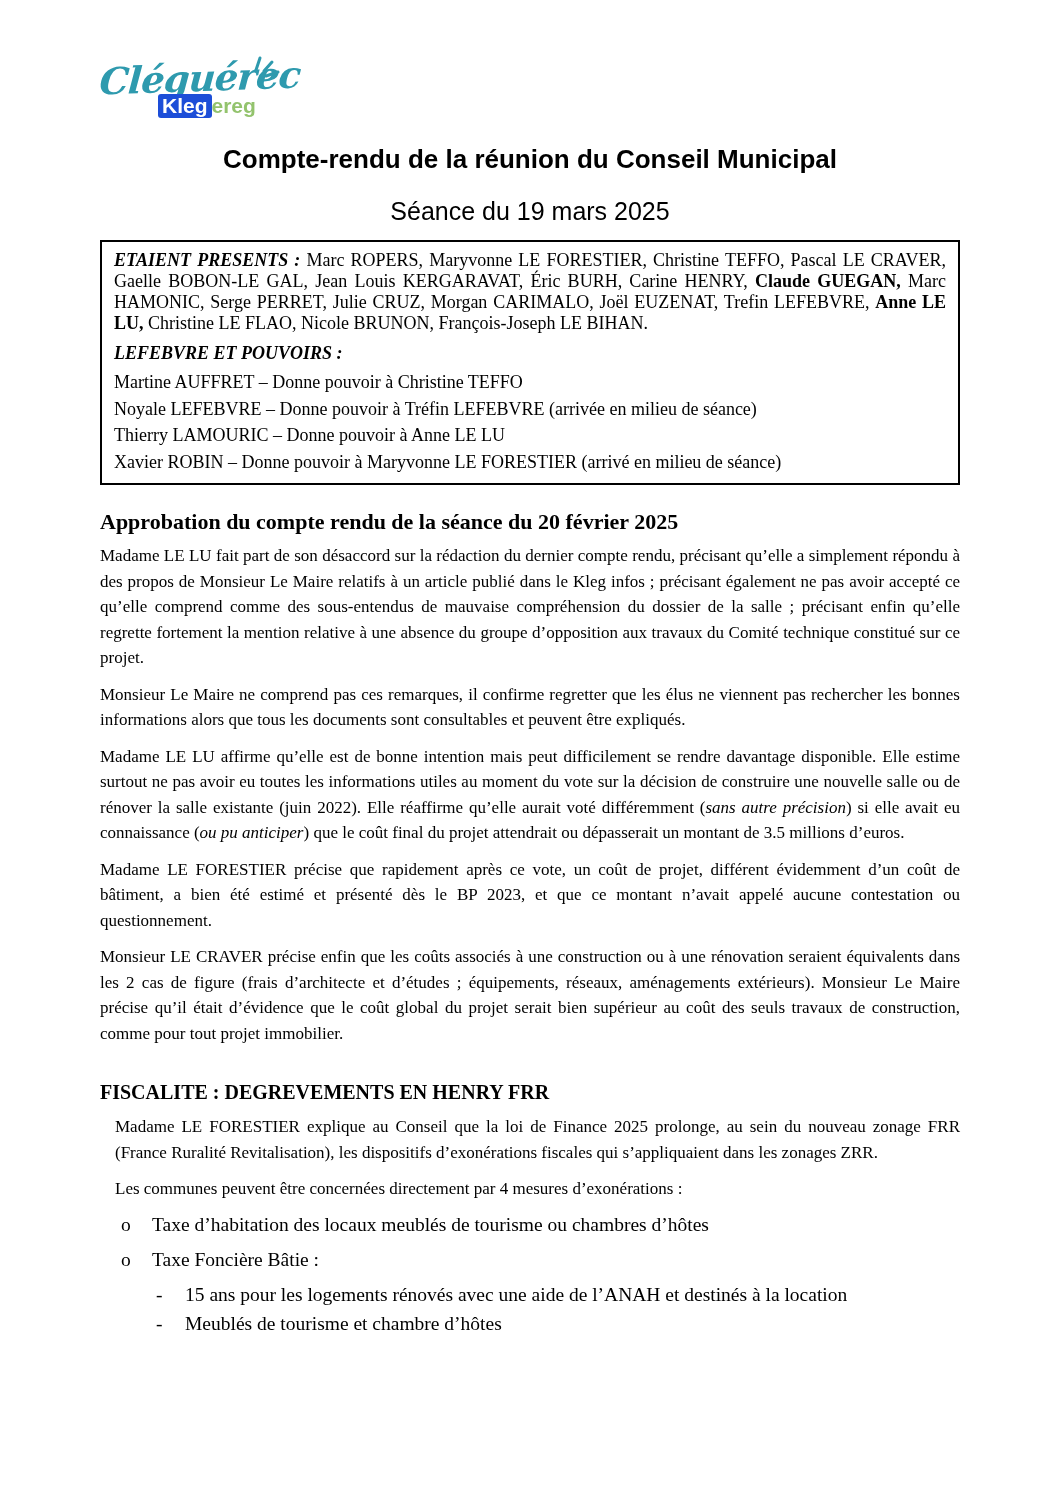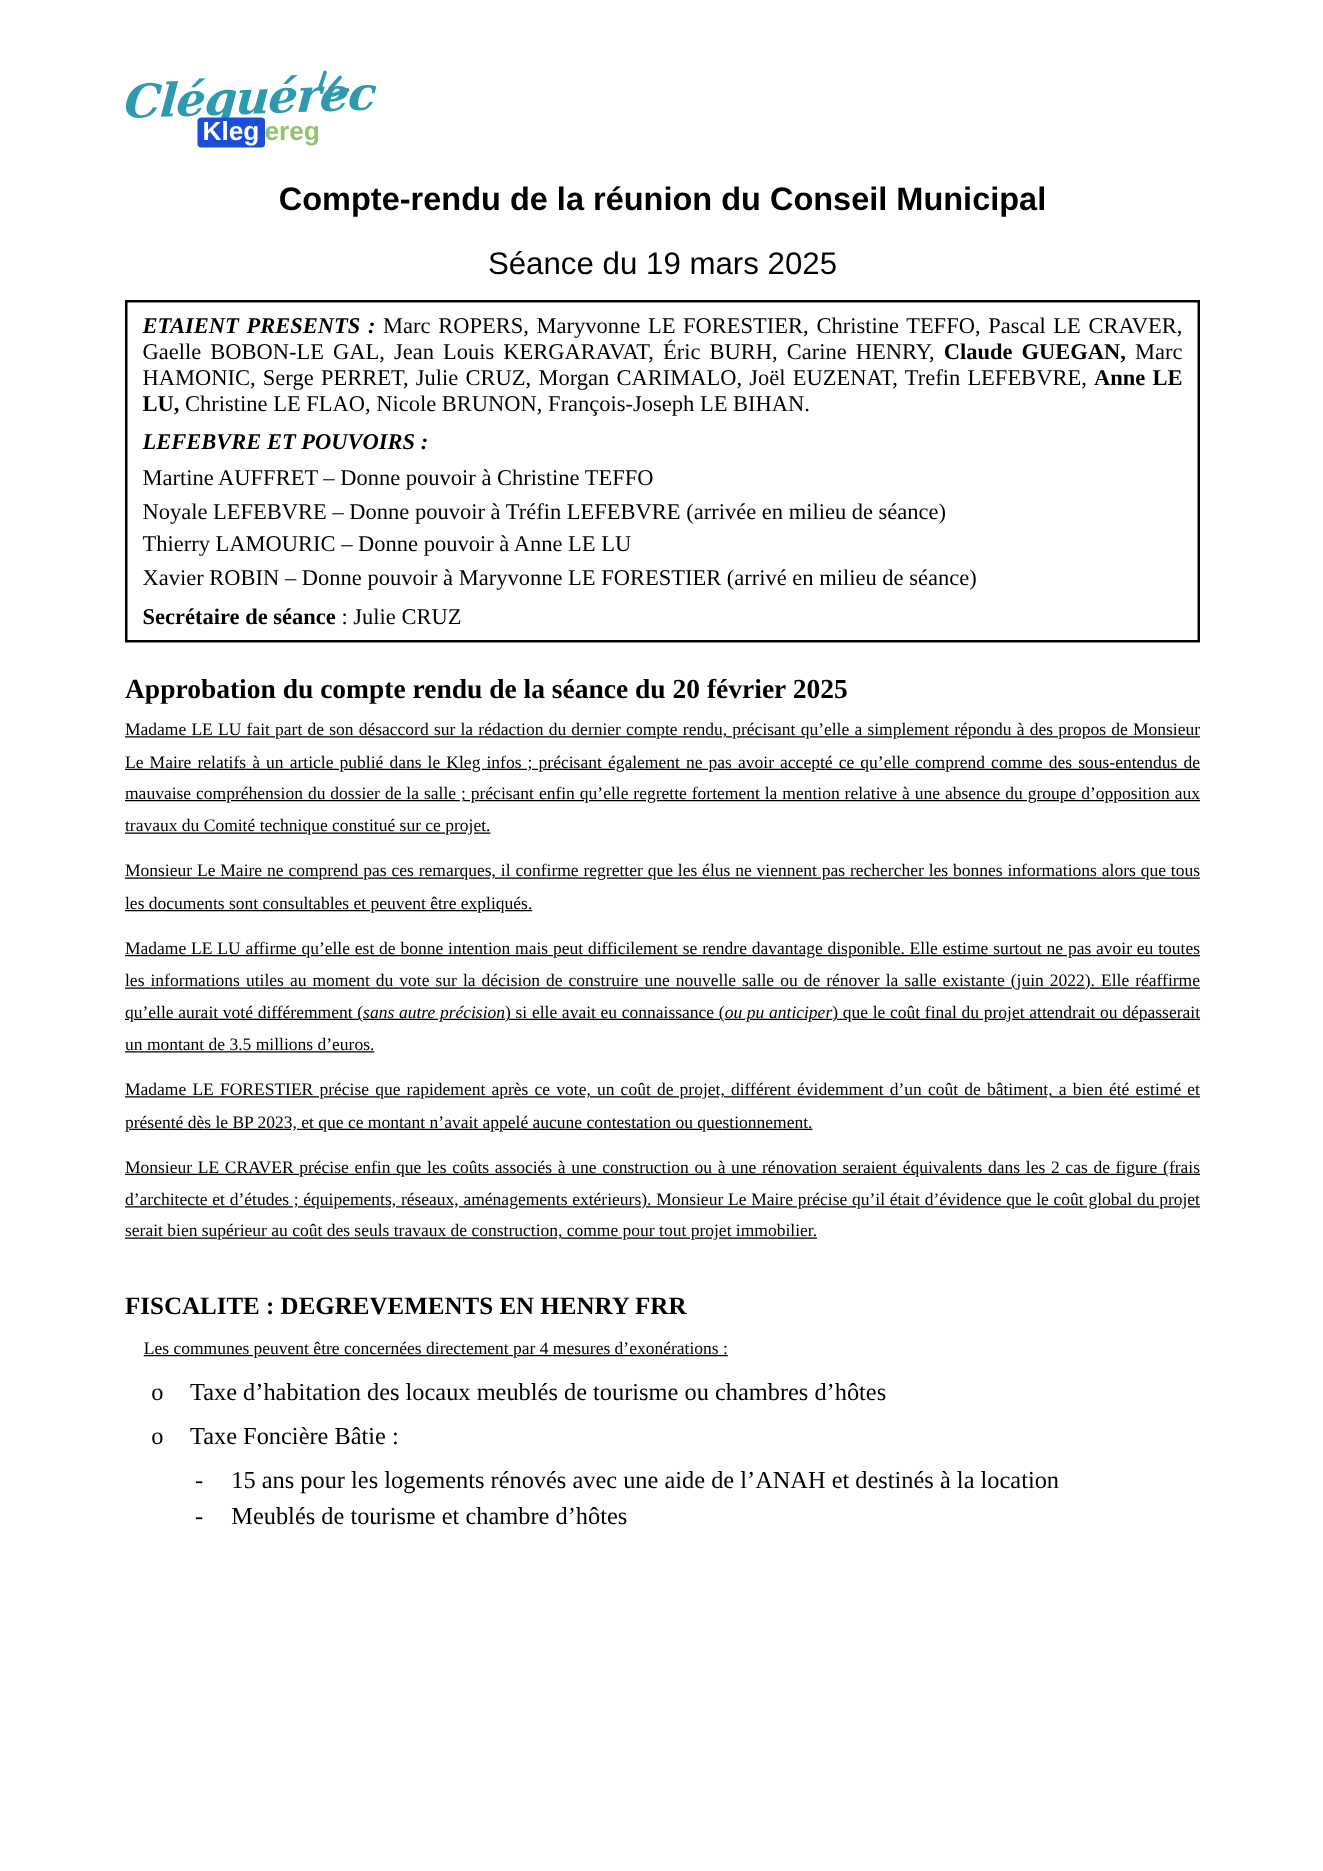--- a/index.html
+++ b/index.html
@@ -55,22 +55,22 @@
   .pouvoir { line-height: 26.5px; }
   .secretaire { margin-top: 8px !important; }
 
   
   h3.sec-heading {
     font-size: 22px; font-weight: bold;
     margin: 24px 0 8px 0; line-height: 1.2;
   }
   h3.sec-heading.caps { font-size: 20px; margin-top: 34px; margin-bottom: 10px; }
   p.body {
-    font-size: 14px; line-height: 25.5px;
-    text-align: justify; margin: 0 0 11px 0; text-decoration: underline;
+    font-size: 17px; line-height: 25.5px;
+    text-align: justify; margin: 0 0 11px 0;
   }
   p.body i { font-style: italic; }
   .indent { margin-left: 15px !important; }
 
   
   .bullet { display: flex; font-size: 19.5px; line-height: 24px; margin: 0 0 11px 21px; }
   .bullet .marker { width: 31px; flex: 0 0 31px; }
   .subbullet { display: flex; font-size: 19.5px; line-height: 24px; margin: 0 0 5px 56px; }
   .subbullet .marker2 { width: 29px; flex: 0 0 29px; }
 </style>
@@ -94,31 +94,31 @@
   <h1 class="doc-title">Compte-rendu de la réunion du Conseil Municipal</h1>
   <h2 class="doc-subtitle">Séance du 19 mars 2025</h2>
 
   <div class="att-box">
     <p class="presents"><span class="bi">ETAIENT PRESENTS :</span><span> Marc ROPERS, Maryvonne LE FORESTIER, Christine TEFFO, Pascal LE CRAVER, Gaelle BOBON-LE GAL, Jean Louis KERGARAVAT, Éric BURH, Carine HENRY, </span><span class="b">Claude GUEGAN,</span><span> Marc HAMONIC, Serge PERRET, Julie CRUZ, Morgan CARIMALO, Joël EUZENAT, Trefin LEFEBVRE, </span><span class="b">Anne LE LU,</span><span> Christine LE FLAO, Nicole BRUNON, François-Joseph LE BIHAN.</span></p>
     <p class="abs-label bi">LEFEBVRE ET POUVOIRS :</p>
     <p class="pouvoir">Martine AUFFRET – Donne pouvoir à Christine TEFFO</p>
     <p class="pouvoir">Noyale LEFEBVRE – Donne pouvoir à Tréfin LEFEBVRE (arrivée en milieu de séance)</p>
     <p class="pouvoir">Thierry LAMOURIC – Donne pouvoir à Anne LE LU</p>
     <p class="pouvoir">Xavier ROBIN – Donne pouvoir à Maryvonne LE FORESTIER (arrivé en milieu de séance)</p>
-    <p class="secretaire"><span class="b">Secrétaire de séance</span><span> : Julie CRUZ</span></p>
   </div>
 
   <h3 class="sec-heading">Approbation du compte rendu de la séance du 20 février 2025</h3>
   <p class="body">Madame LE LU fait part de son désaccord sur la rédaction du dernier compte rendu, précisant qu’elle a simplement répondu à des propos de Monsieur Le Maire relatifs à un article publié dans le Kleg infos ; précisant également ne pas avoir accepté ce qu’elle comprend comme des sous-entendus de mauvaise compréhension du dossier de la salle ; précisant enfin qu’elle regrette fortement la mention relative à une absence du groupe d’opposition aux travaux du Comité technique constitué sur ce projet.</p>
   <p class="body">Monsieur Le Maire ne comprend pas ces remarques, il confirme regretter que les élus ne viennent pas rechercher les bonnes informations alors que tous les documents sont consultables et peuvent être expliqués.</p>
   <p class="body"><span>Madame LE LU affirme qu’elle est de bonne intention mais peut difficilement se rendre davantage disponible. Elle estime surtout ne pas avoir eu toutes les informations utiles au moment du vote sur la décision de construire une nouvelle salle ou de rénover la salle existante (juin 2022). Elle réaffirme qu’elle aurait voté différemment (</span><i>sans autre précision</i><span>) si elle avait eu connaissance (</span><i>ou pu anticiper</i><span>) que le coût final du projet attendrait ou dépasserait un montant de 3.5 millions d’euros.</span></p>
   <p class="body">Madame LE FORESTIER précise que rapidement après ce vote, un coût de projet, différent évidemment d’un coût de bâtiment, a bien été estimé et présenté dès le BP 2023, et que ce montant n’avait appelé aucune contestation ou questionnement.</p>
   <p class="body">Monsieur LE CRAVER précise enfin que les coûts associés à une construction ou à une rénovation seraient équivalents dans les 2 cas de figure (frais d’architecte et d’études ; équipements, réseaux, aménagements extérieurs). Monsieur Le Maire précise qu’il était d’évidence que le coût global du projet serait bien supérieur au coût des seuls travaux de construction, comme pour tout projet immobilier.</p>
 
   <h3 class="sec-heading caps">FISCALITE : DEGREVEMENTS EN HENRY FRR</h3>
+  <p class="body indent">Madame LE FORESTIER explique au Conseil que la loi de Finance 2025 prolonge, au sein du nouveau zonage FRR (France Ruralité Revitalisation), les dispositifs d’exonérations fiscales qui s’appliquaient dans les zonages ZRR.</p>
   <p class="body indent">Les communes peuvent être concernées directement par 4 mesures d’exonérations :</p>
 
   <div class="bullet">
       <span class="marker">o</span>
       <span>Taxe d’habitation des locaux meublés de tourisme ou chambres d’hôtes</span>
     </div>
   <div class="bullet">
       <span class="marker">o</span>
       <span>Taxe Foncière Bâtie :</span>
     </div>

